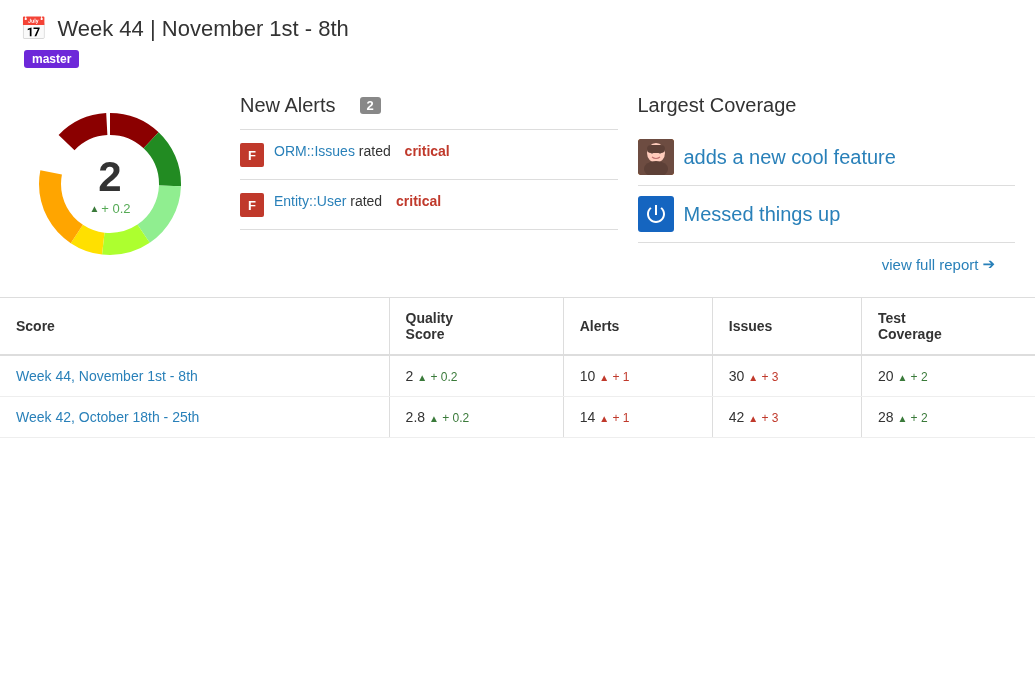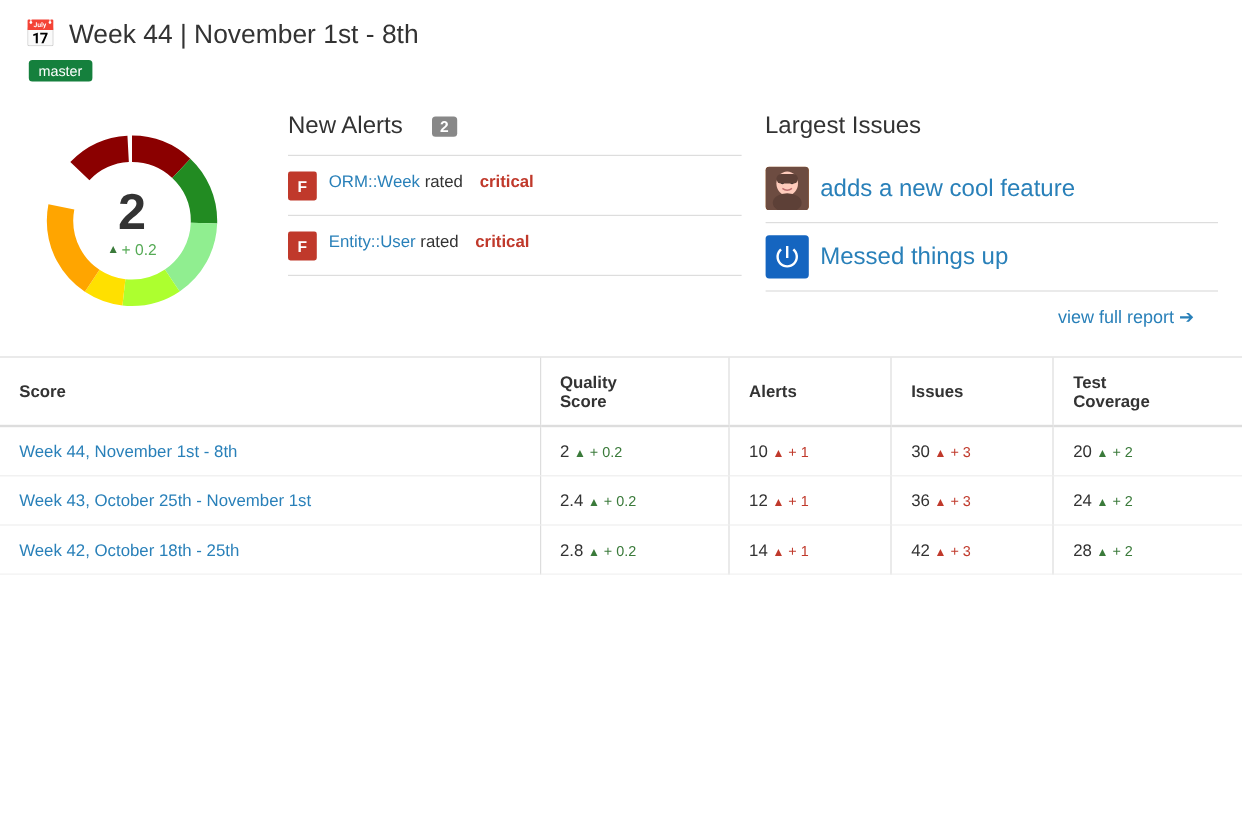--- a/index.html
+++ b/index.html
@@ -2,21 +2,21 @@
 <html><head>
   <meta charset="utf-8">
   <style>
     * { box-sizing: border-box; margin: 0; padding: 0; }
     body { font-family: -apple-system, BlinkMacSystemFont, 'Segoe UI', Arial, sans-serif; font-size: 14px; color: #333; background: #fff; width: 1035px; }
 
     .header-section { padding: 16px 20px 10px 20px; }
     .week-title { display: flex; align-items: center; gap: 10px; font-size: 22px; font-weight: 400; color: #333; margin-bottom: 8px; }
     .calendar-icon { font-size: 22px; }
     .branch-info { display: flex; align-items: center; gap: 8px; font-size: 13px; color: #555; padding-left: 4px; }
-    .branch-badge { background: #15803d; color: #fff; padding: 2px 8px; border-radius: 3px; font-size: 12px; font-weight: 400; }
+    .branch-badge { background: #6d28d9; color: #fff; padding: 2px 8px; border-radius: 3px; font-size: 12px; font-weight: 700; }
 
     .main-content { display: flex; padding: 16px 20px; gap: 20px; }
 
     
     .donut-section { width: 200px; flex-shrink: 0; }
     .donut-container { position: relative; width: 180px; height: 180px; }
     .donut-center { position: absolute; top: 50%; left: 50%; transform: translate(-50%, -50%); text-align: center; }
     .donut-number { font-size: 42px; font-weight: 700; color: #333; display: block; }
     .donut-delta { font-size: 13px; color: #5a5; display: flex; align-items: center; gap: 2px; justify-content: center; }
 
@@ -101,36 +101,36 @@
   <div class="alerts-section">
     <div class="alerts-header">
       <span>New Alerts</span>
       <span class="alerts-badge">2</span>
     </div>
     <hr class="alert-divider">
 
     <div class="alert-item">
       <div class="alert-f-badge">F</div>
       <div class="alert-text">
-        <a href="#" class="alert-link">ORM::Week</a> rated <span class="alert-critical">critical</span>
+        <a href="#" class="alert-link">ORM::Issues</a> rated <span class="alert-critical">critical</span>
       </div>
     </div>
     <hr class="alert-divider">
 
     <div class="alert-item">
       <div class="alert-f-badge">F</div>
       <div class="alert-text">
         <a href="#" class="alert-link">Entity::User</a> rated <span class="alert-critical">critical</span>
       </div>
     </div>
     <hr class="alert-divider">
   </div>
 
   <div class="commits-section">
-    <div class="commits-header">Largest Issues</div>
+    <div class="commits-header">Largest Coverage</div>
 
     <div class="commit-item">
       <div class="commit-avatar">
 
         <svg width="36" height="36" viewBox="0 0 36 36">
           <rect width="36" height="36" fill="#6D4C41" rx="3"></rect>
           <ellipse cx="18" cy="14" rx="9" ry="10" fill="#FFCCBC"></ellipse>
           <ellipse cx="18" cy="30" rx="12" ry="8" fill="#5D4037"></ellipse>
           <circle cx="14" cy="13" r="1.5" fill="#333"></circle>
           <circle cx="22" cy="13" r="1.5" fill="#333"></circle>
@@ -185,37 +185,20 @@
     </td>
     <td>
       30 <span class="tri-up-red">▲</span><span class="delta-red"> + 3</span>
     </td>
     <td>
       20 <span class="tri-up-green">▲</span><span class="delta-green"> + 2</span>
     </td>
   </tr>
         <tr>
     <td class="date-cell">
-      <a href="#">Week 43, October 25th - November 1st</a>
-    </td>
-    <td class="score-cell">
-      2.4 <span class="tri-up-green">▲</span><span class="delta-green"> + 0.2</span>
-    </td>
-    <td>
-      12 <span class="tri-up-red">▲</span><span class="delta-red"> + 1</span>
-    </td>
-    <td>
-      36 <span class="tri-up-red">▲</span><span class="delta-red"> + 3</span>
-    </td>
-    <td>
-      24 <span class="tri-up-green">▲</span><span class="delta-green"> + 2</span>
-    </td>
-  </tr>
-        <tr>
-    <td class="date-cell">
       <a href="#">Week 42, October 18th - 25th</a>
     </td>
     <td class="score-cell">
       2.8 <span class="tri-up-green">▲</span><span class="delta-green"> + 0.2</span>
     </td>
     <td>
       14 <span class="tri-up-red">▲</span><span class="delta-red"> + 1</span>
     </td>
     <td>
       42 <span class="tri-up-red">▲</span><span class="delta-red"> + 3</span>

